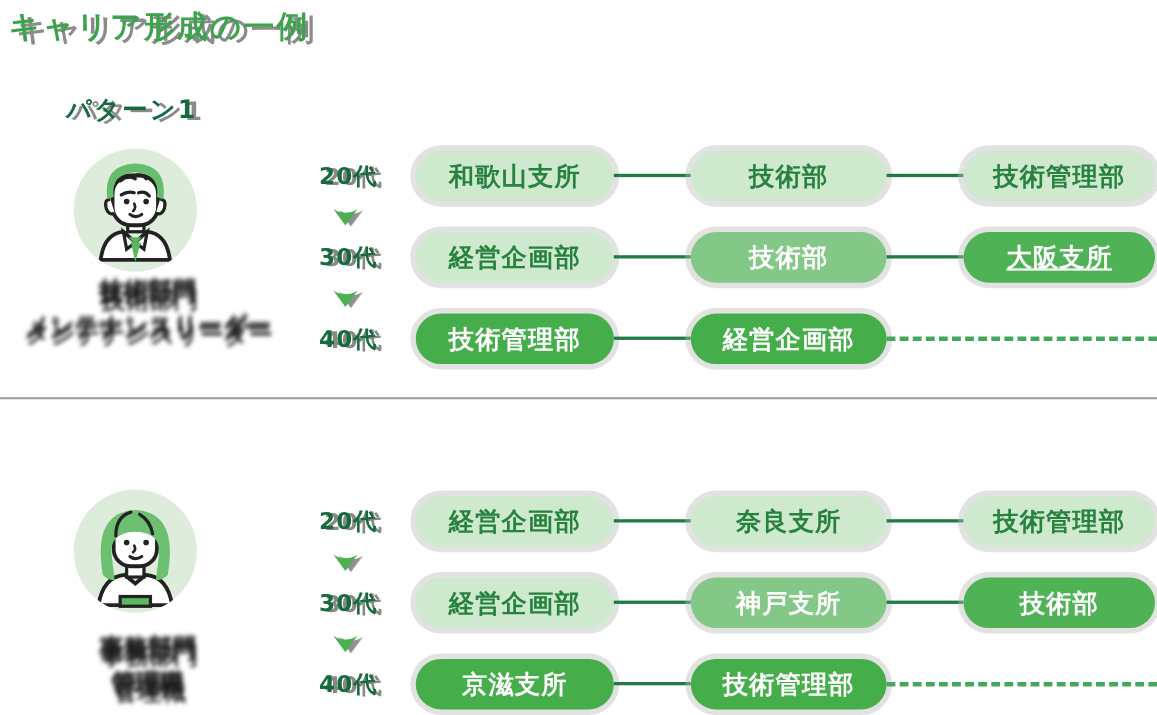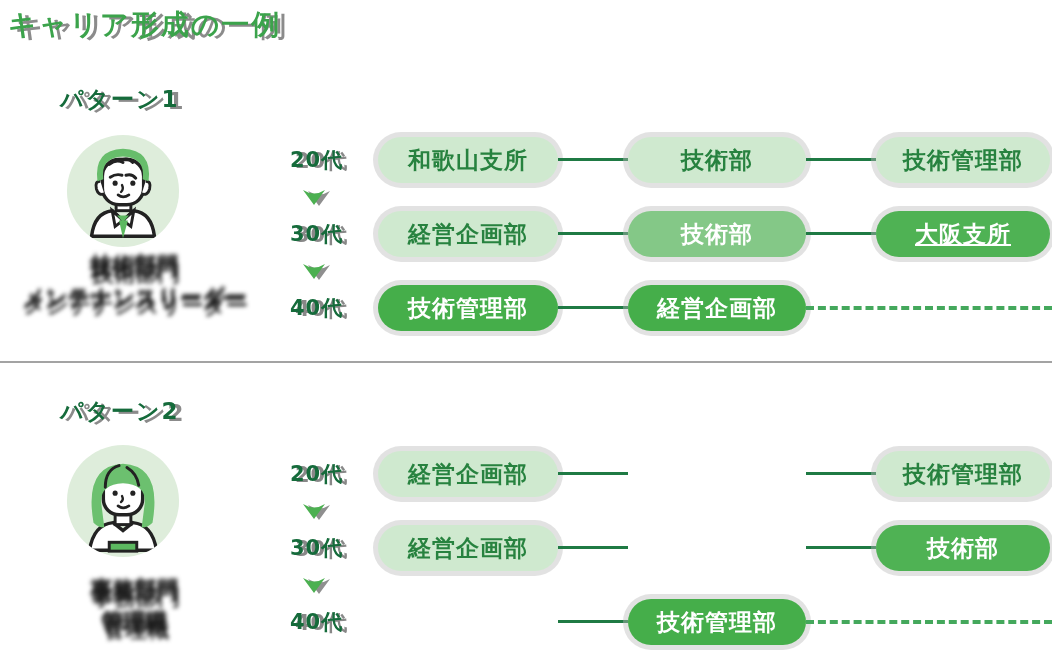--- a/index.html
+++ b/index.html
@@ -116,21 +116,20 @@
   </svg>
 
   <div class="age-label" style="top:294px;">40代</div>
   <div class="pill solid" style="left:378px; top:285px; width:180px;">技術管理部</div>
   <div class="connector" style="left:558px; top:306px; width:70px;"></div>
   <div class="pill solid" style="left:628px; top:285px; width:178px;">経営企画部</div>
   <div class="connector dashed" style="left:806px; top:306px; width:246px;"></div>
 
   <div class="divider" style="top:361px;"></div>
 
-  <div class="pattern-heading" style="top:396px;">パターン2</div>
 
   <div class="avatar-wrap" style="top:442px;">
     <svg viewBox="0 0 120 120" width="118" height="118">
       <defs>
           <clipPath id="c2">
             <circle cx="60" cy="60" r="57"></circle>
           </clipPath>
         </defs>
       <circle cx="60" cy="60" r="57" fill="#deeddb"></circle>
       <g clip-path="url(#c2)">
@@ -150,35 +149,38 @@
   </div>
 
   <div class="caption" style="top:576px;">
     <div>事務部門</div>
     <div>管理職</div>
   </div>
 
   <div class="age-label" style="top:460px;">20代</div>
   <div class="pill light" style="left:378px; top:451px; width:180px;">経営企画部</div>
   <div class="connector" style="left:558px; top:472px; width:70px;"></div>
+  <div class="pill light" style="left:628px; top:451px; width:178px;">奈良支所</div>
   <div class="connector" style="left:806px; top:472px; width:70px;"></div>
   <div class="pill light" style="left:876px; top:451px; width:174px;">技術管理部</div>
 
   <svg class="down-arrow" style="top:502px;" viewBox="0 0 26 18">
     <path d="M2 2 Q13 9 24 2 L13 17 Z" fill="#4cb051"></path>
   </svg>
 
   <div class="age-label" style="top:534px;">30代</div>
   <div class="pill light" style="left:378px; top:525px; width:180px;">経営企画部</div>
   <div class="connector" style="left:558px; top:546px; width:70px;"></div>
+  <div class="pill medium" style="left:628px; top:525px; width:178px;">神戸支所</div>
   <div class="connector" style="left:806px; top:546px; width:70px;"></div>
   <div class="pill strong" style="left:876px; top:525px; width:174px;">技術部</div>
 
   <svg class="down-arrow" style="top:576px;" viewBox="0 0 26 18">
     <path d="M2 2 Q13 9 24 2 L13 17 Z" fill="#4cb051"></path>
   </svg>
 
   <div class="age-label" style="top:608px;">40代</div>
+  <div class="pill solid" style="left:378px; top:599px; width:180px;">京滋支所</div>
   <div class="connector" style="left:558px; top:620px; width:70px;"></div>
   <div class="pill solid" style="left:628px; top:599px; width:178px;">技術管理部</div>
   <div class="connector dashed" style="left:806px; top:620px; width:246px;"></div>
 
 </div>
 
 </body></html>

